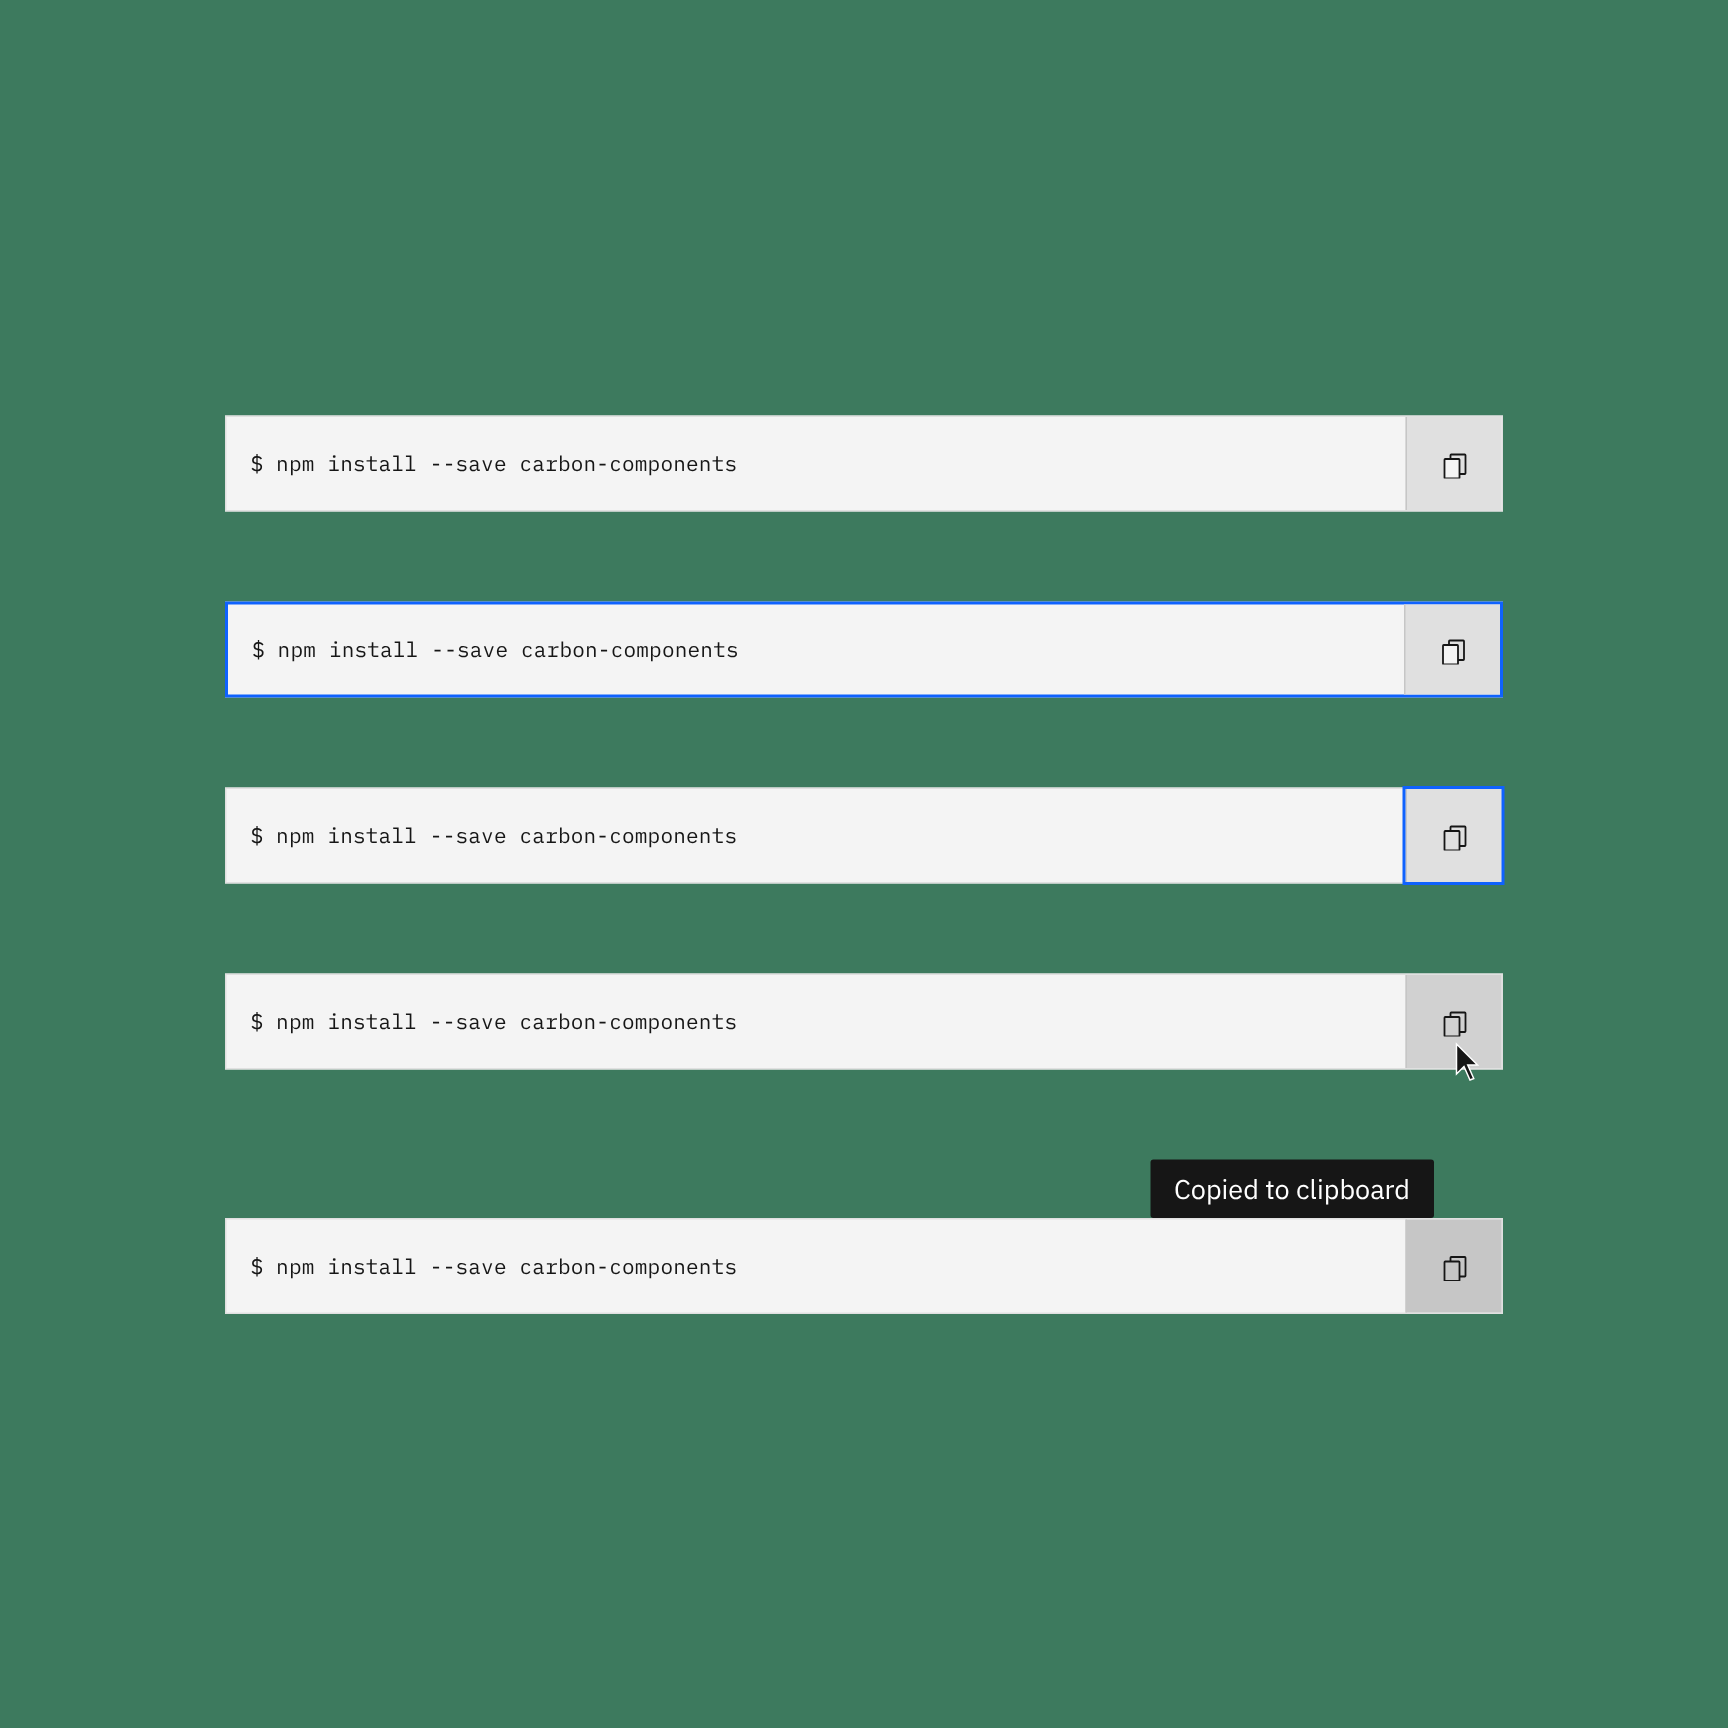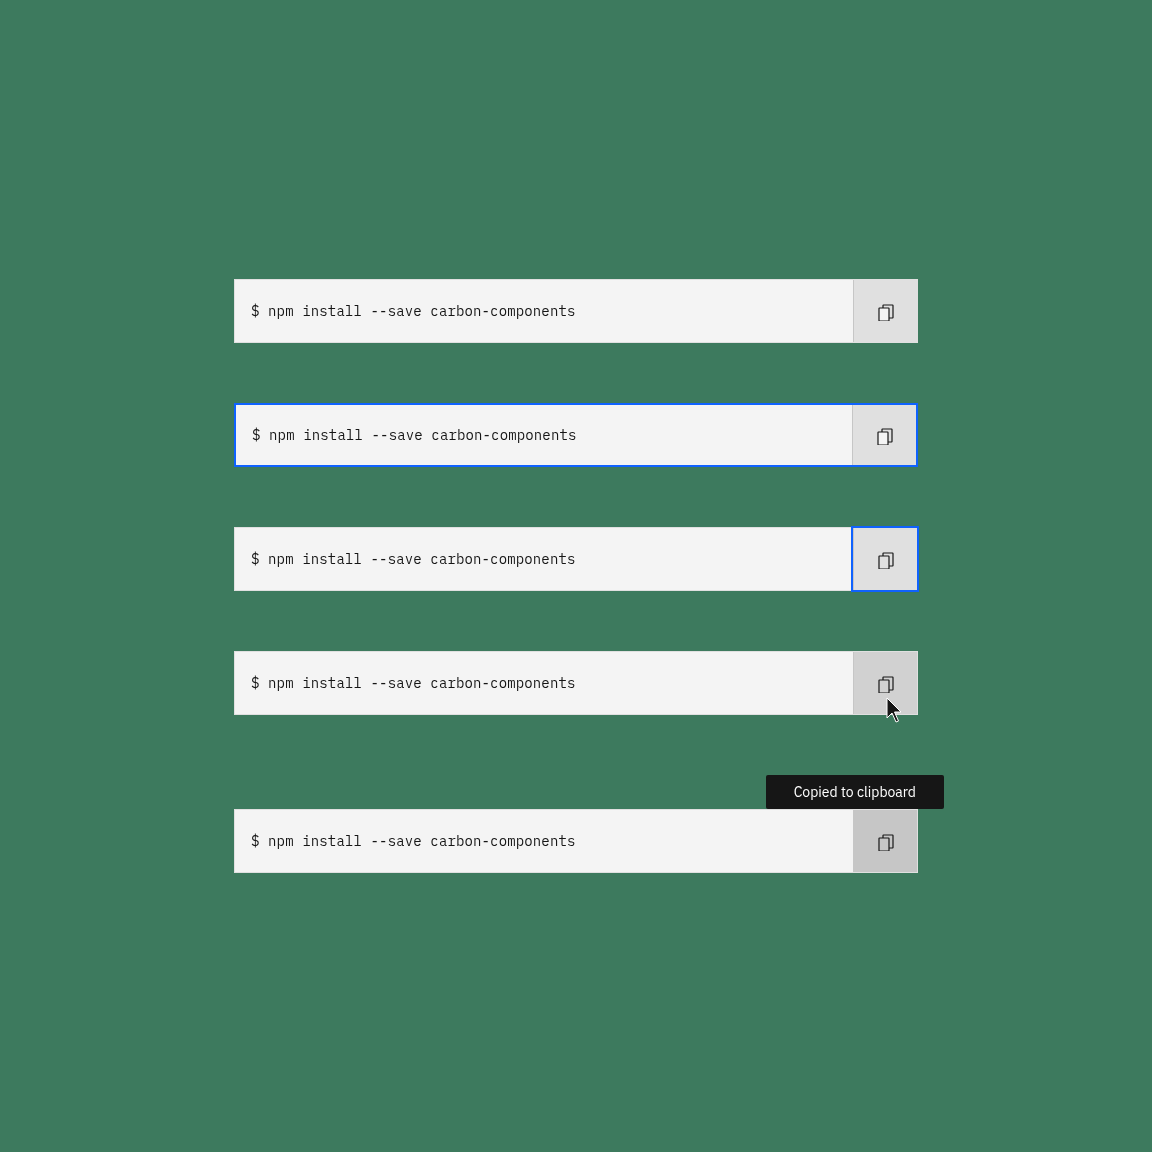--- a/index.html
+++ b/index.html
@@ -28,21 +28,21 @@
       width: 100%;
       padding: 30px 0;
     }
 
     .code-snippet {
       display: flex;
       flex-direction: row;
       align-items: stretch;
       background-color: #f4f4f4;
       border: 1px solid #e0e0e0;
-      width: 684px;
+      width: 852px;
       height: 64px;
       position: relative;
     }
 
     .code-snippet.focused-input {
       border: 2px solid #0f62fe;
     }
 
     .code-text-area {
       flex: 1;
@@ -102,26 +102,26 @@
       flex-direction: column;
       align-items: flex-end;
       width: 760px;
       margin-bottom: -10px;
     }
 
     .tooltip {
       background-color: #161616;
       color: #ffffff;
       font-family: 'IBM Plex Sans', Arial, sans-serif;
-      font-size: 14px;
-      padding: 8px 28px;
+      font-size: 18px;
+      padding: 8px 16px;
       border-radius: 2px;
       white-space: nowrap;
       position: relative;
-      margin-right: 12px;
+      margin-right: 0;
     }
 
     .tooltip::after {
       content: '';
       position: absolute;
       bottom: -6px;
       right: 32px;
       width: 0;
       height: 0;
       border-left: 6px solid transparent;

